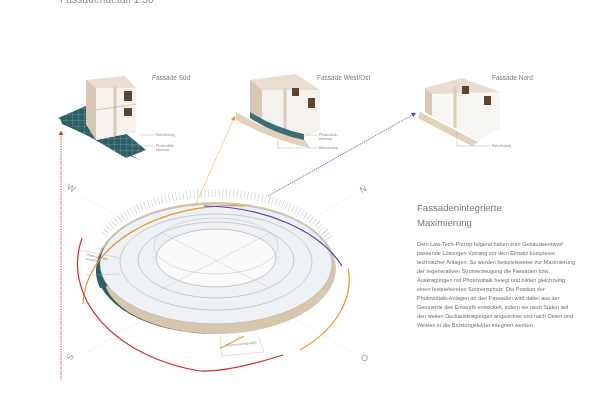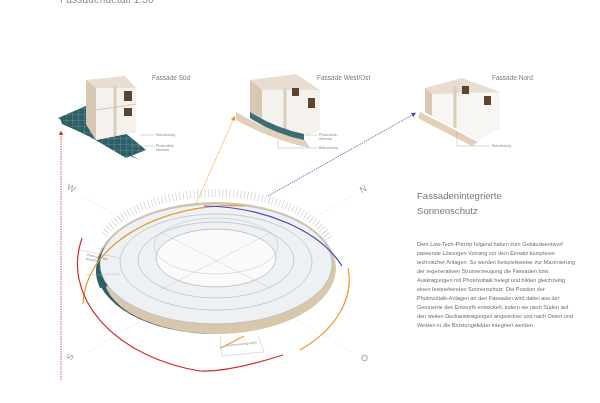--- a/index.html
+++ b/index.html
@@ -2,21 +2,21 @@
 <html><head>
 <meta charset="utf-8">
 <style>
   html,body{margin:0;padding:0;background:#ffffff;}
   body{width:600px;height:403px;position:relative;overflow:hidden;font-family:"Liberation Sans",sans-serif;color:#777;}
   .abs{position:absolute;}
   .page-title{left:60px;top:-6px;font-size:10px;color:#8a8a8a;letter-spacing:0.2px;}
   .facade-label{font-size:6.5px;color:#7a7a7a;white-space:nowrap;}
   .tiny{font-size:3.2px;color:#8a8a8a;line-height:4px;white-space:nowrap;}
   .compass{font-size:9px;color:#9a9a9a;}
-  .side-title{left:417px;top:188px;font-size:9.6px;line-height:15px;color:#777;width:160px;}
+  .side-title{left:417px;top:200px;font-size:9.6px;line-height:15px;color:#777;width:160px;}
   .side-body{left:417px;top:240px;width:160px;font-size:5.5px;line-height:9.05px;color:#6f6f6f;}
   svg{position:absolute;left:0;top:0;}
 </style>
 </head>
 <body>
 
 <div class="abs page-title">Fassadendetail 1:50</div>
 
 <svg width="600" height="403" viewBox="0 0 600 403">
   <defs>
@@ -128,15 +128,15 @@
 <div class="abs compass" style="left:67px;top:183px;transform:rotate(28deg);">W</div>
 <div class="abs compass" style="left:360px;top:184px;transform:rotate(-28deg);">N</div>
 <div class="abs compass" style="left:67px;top:352px;transform:rotate(-62deg);">S</div>
 <div class="abs compass" style="left:361px;top:353px;">O</div>
 
 <div class="abs tiny" style="left:86px;top:255px;width:22px;white-space:normal;transform:rotate(12deg);">Überkragungen West/Ost</div>
 <div class="abs tiny" style="left:226px;top:342px;transform:rotate(-6deg);">Deckenauskragungen</div>
 
 <div class="abs side-title">
   <div>Fassadenintegrierte</div>
-  <div>Sonnenschutz</div>
+  <div>Maximierung</div>
 </div>
 <div class="abs side-body">Dem Low-Tech-Prinzip folgend haben zum Gebäudeentwurf passende Lösungen Vorrang vor dem Einsatz komplexer technischer Anlagen. So werden beispielsweise zur Maximierung der regenerativen Stromerzeugung die Fassaden bzw. Auskragungen mit Photovoltaik belegt und bilden gleichzeitig einen feststehenden Sonnenschutz. Die Position der Photovoltaik-Anlagen an den Fassaden wird dabei aus der Geometrie des Entwurfs entwickelt, indem sie nach Süden auf den weiten Deckauskragungen angeordnet und nach Osten und Westen in die Brüstungsfelder integriert werden.</div>
 
 </body></html>

